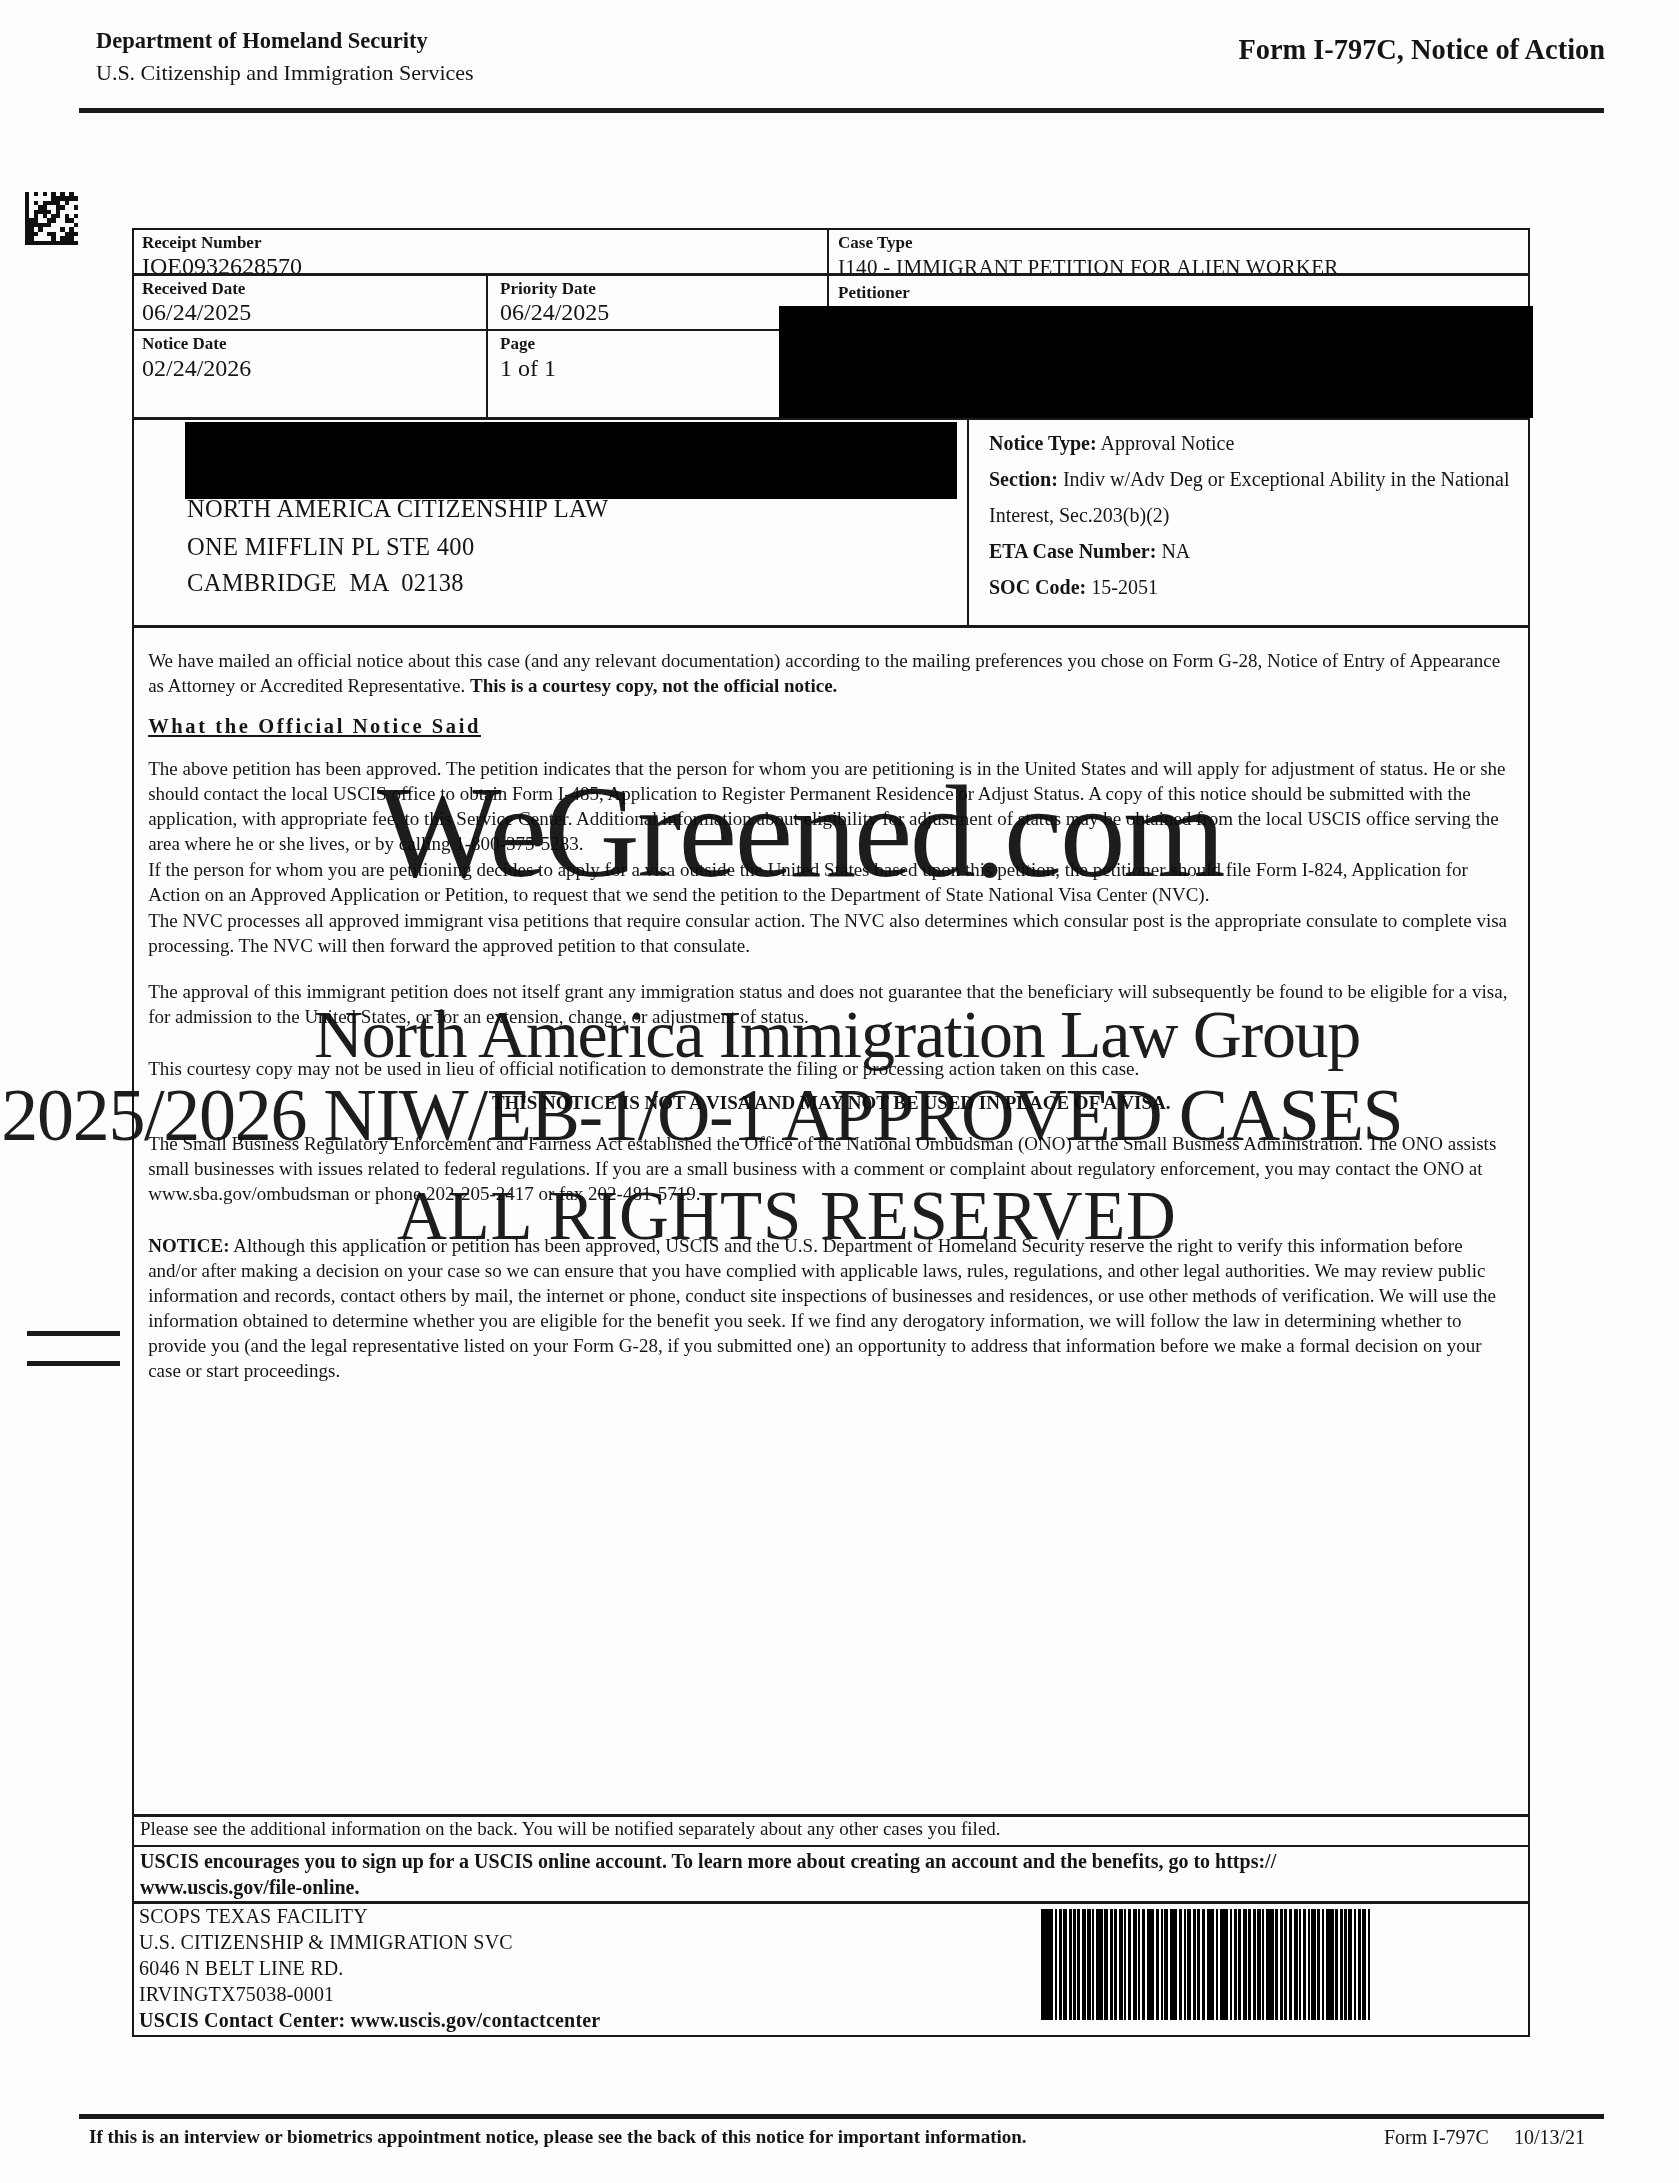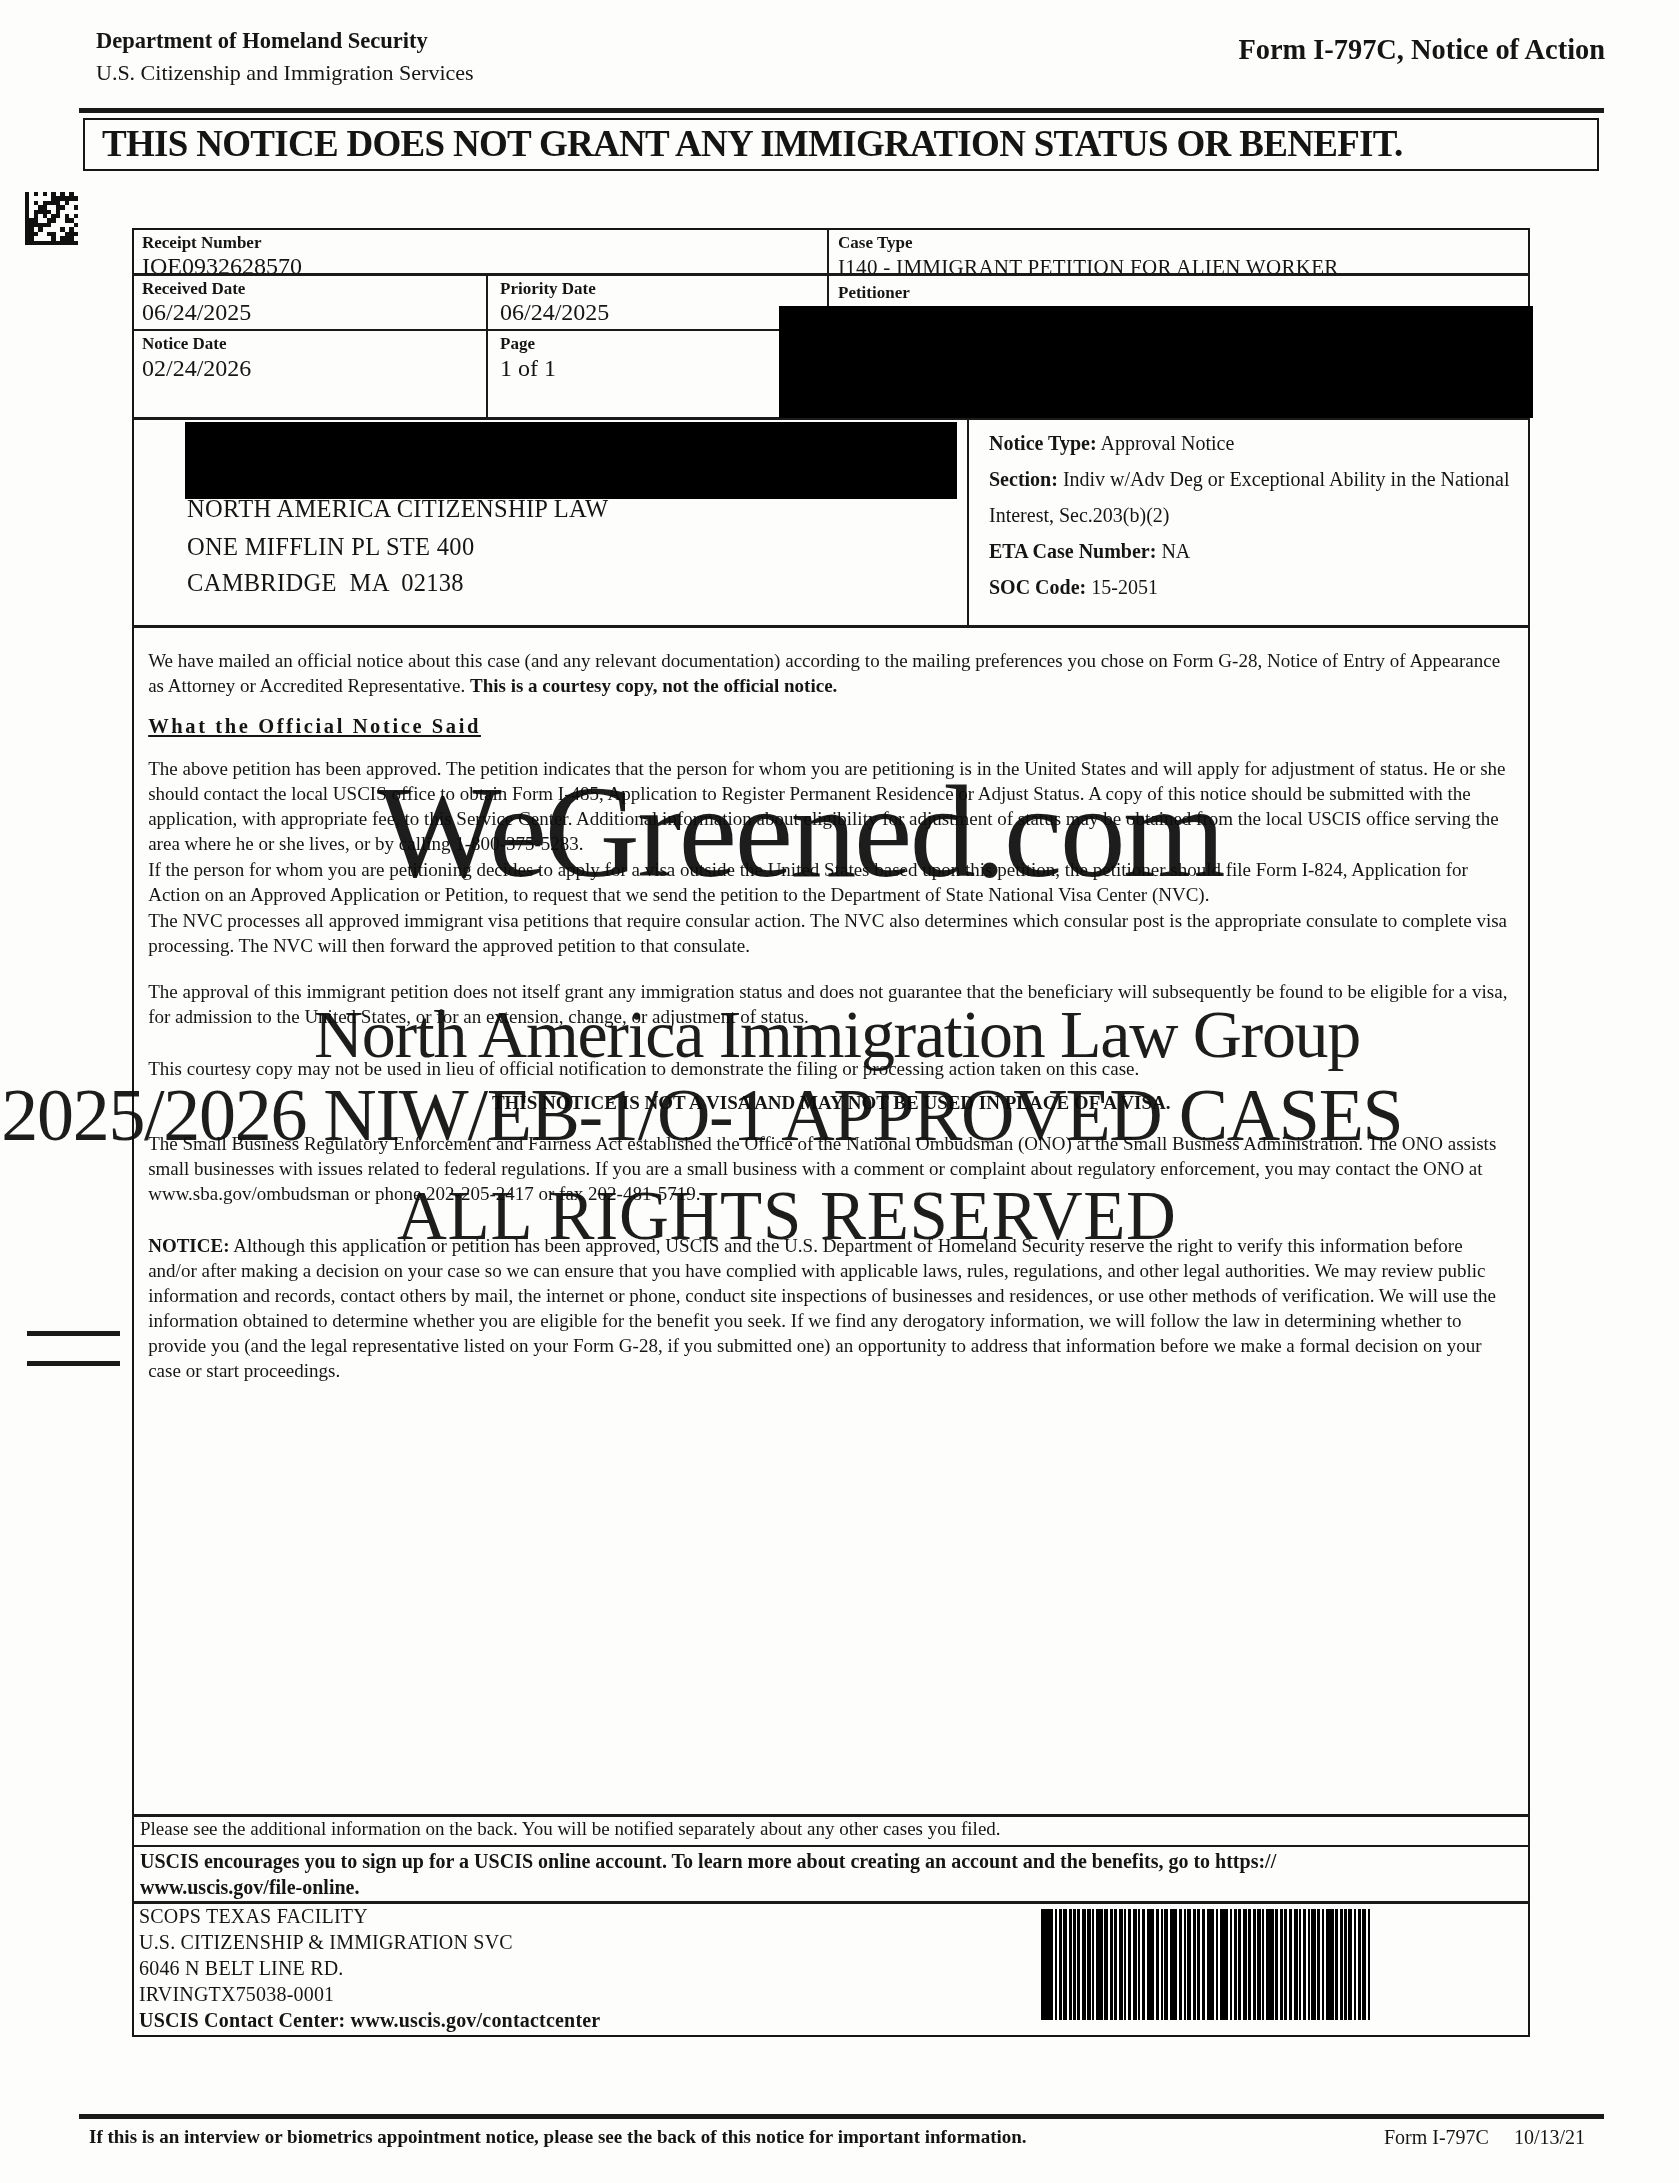--- a/index.html
+++ b/index.html
@@ -58,23 +58,20 @@
 </head>
 <body>
 
 <div class="page">
 
   <div class="abs agency1">Department of Homeland Security</div>
   <div class="abs agency2">U.S. Citizenship and Immigration Services</div>
   <div class="abs formtitle">Form I-797C, Notice of Action</div>
   <div class="ln" style="left:79px;top:108px;width:1525px;height:4.6px;"></div>
 
-  <div class="abs banner">
-    <span>THIS NOTICE DOES NOT GRANT ANY IMMIGRATION STATUS OR BENEFIT.</span>
-  </div>
 
   <div class="abs dm">
       <i class="k"></i>
       <i></i>
       <i class="k"></i>
       <i></i>
       <i class="k"></i>
       <i></i>
       <i class="k"></i>
       <i></i>

